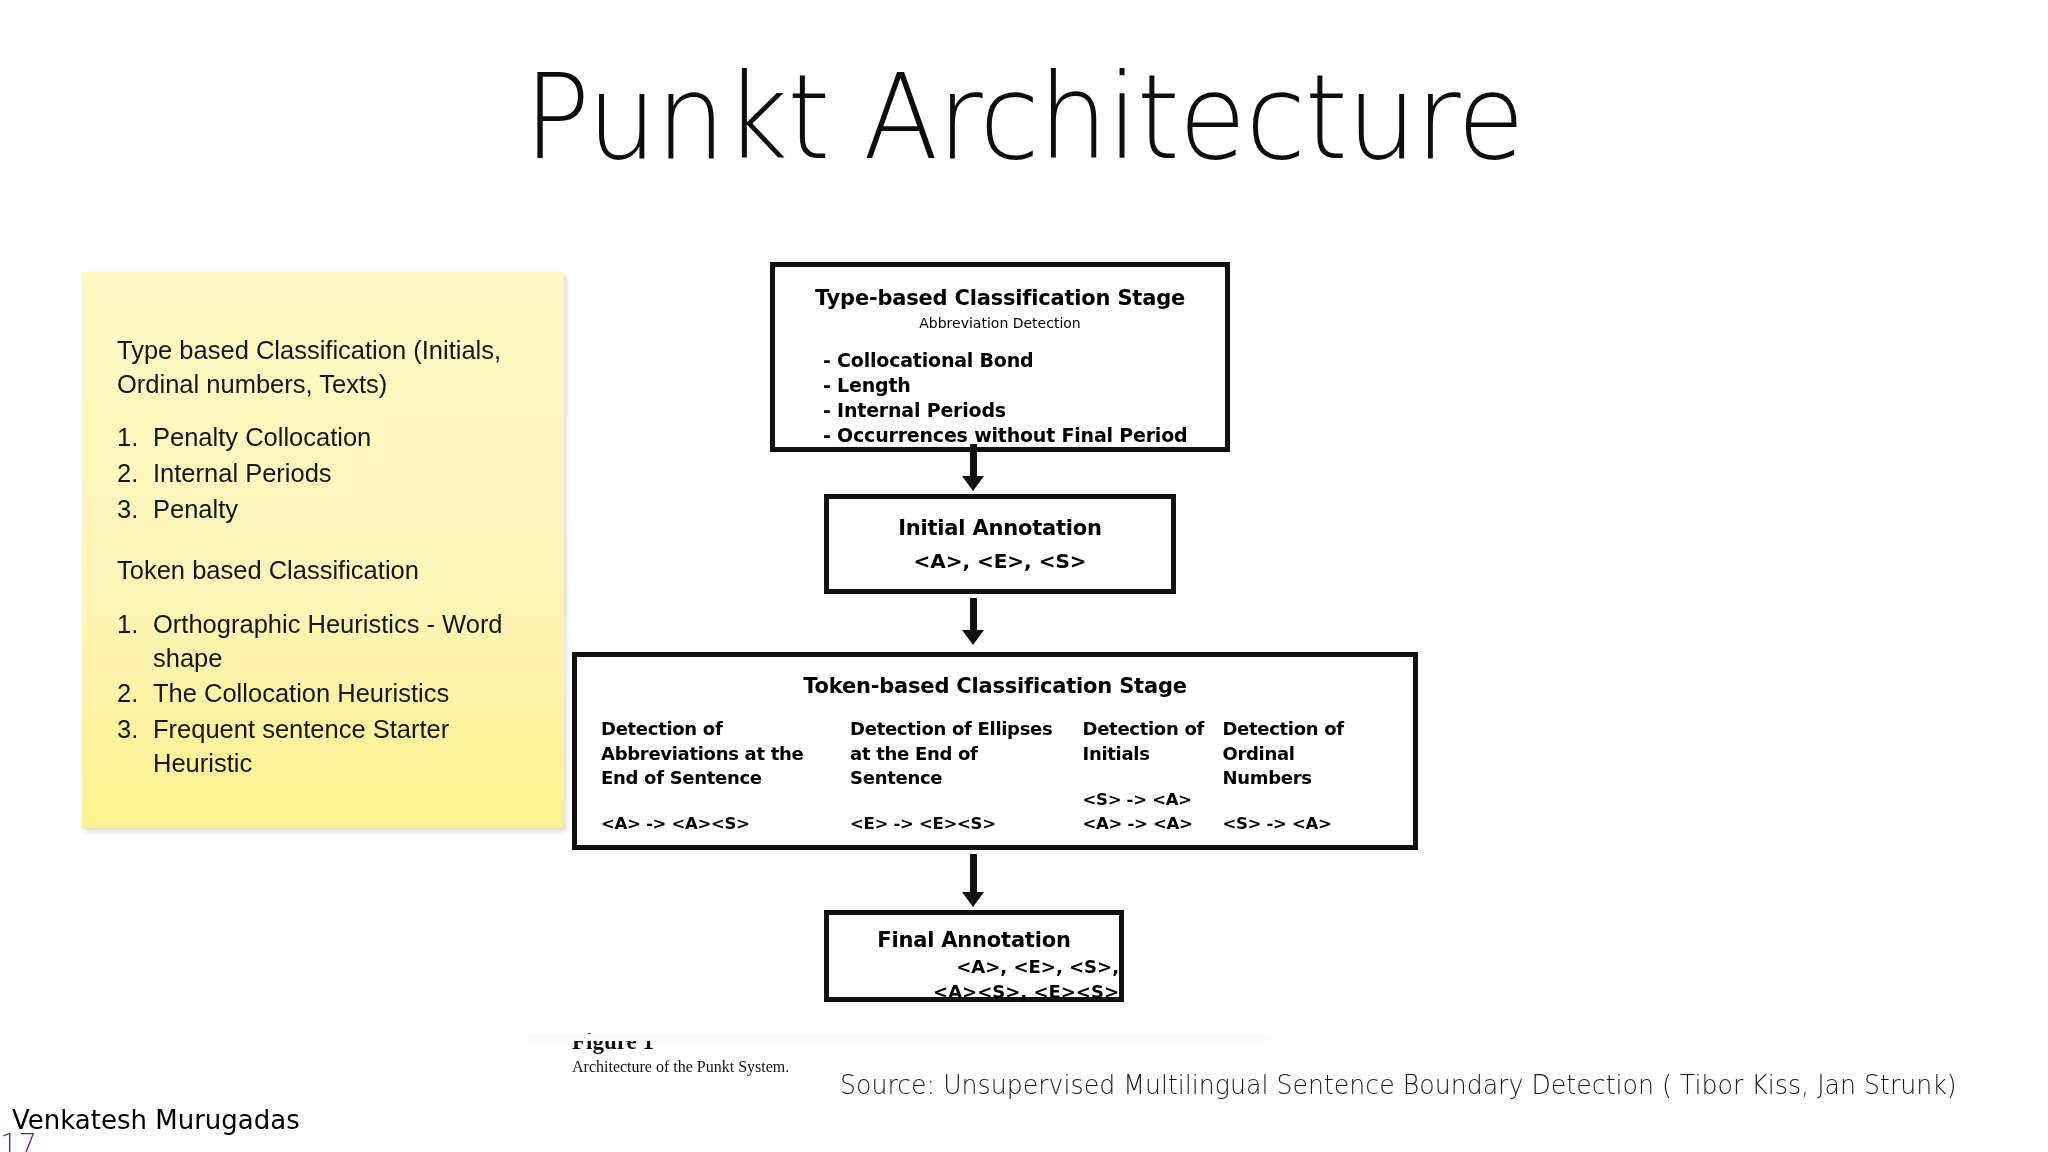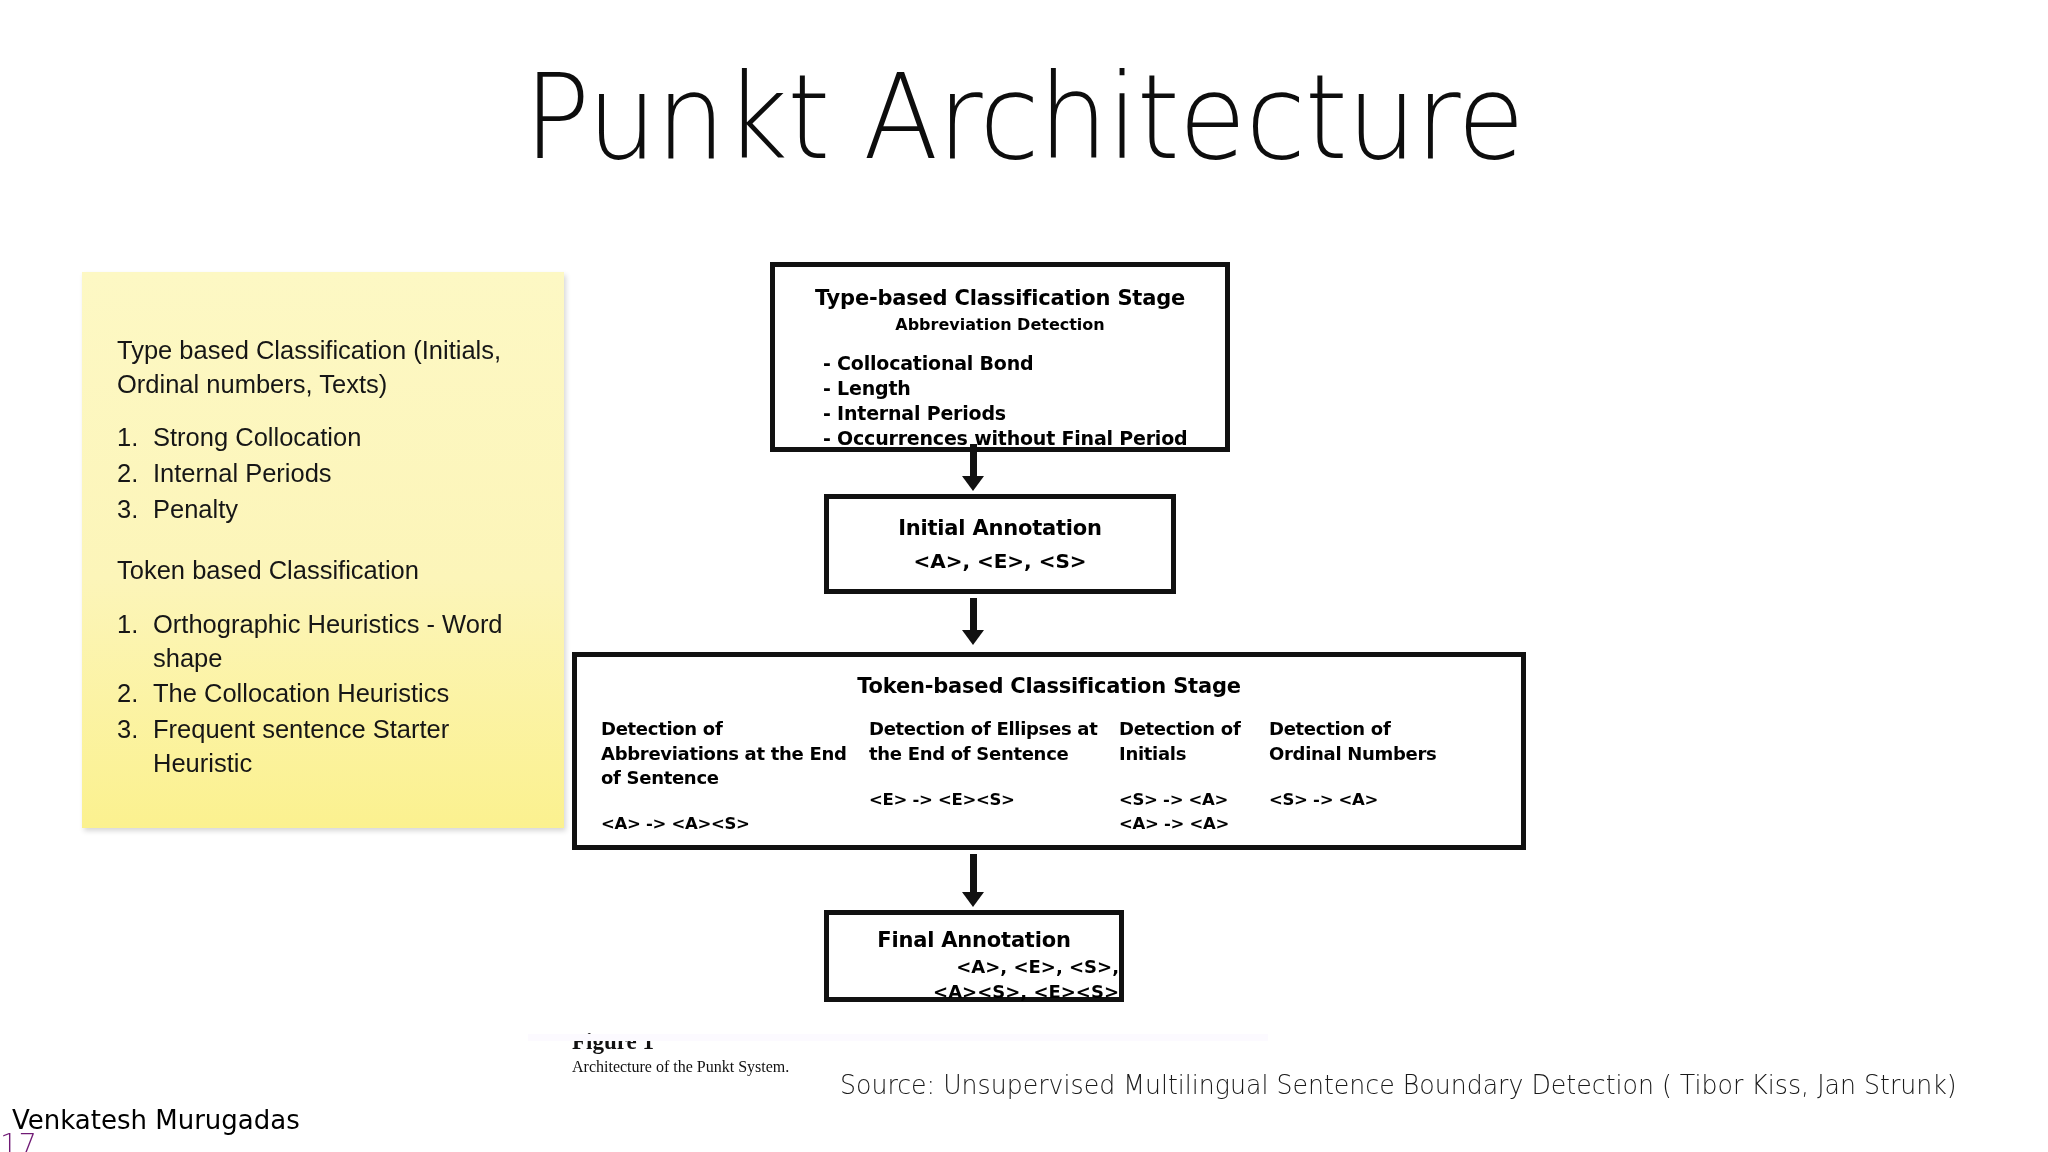--- a/index.html
+++ b/index.html
@@ -94,22 +94,22 @@
   }
   .dbox-title {
     text-align: center;
     font-weight: bold;
     font-size: 21px;
     letter-spacing: -0.2px;
     line-height: 1.45;
   }
   .dbox-sub {
     text-align: center;
-    font-weight: bold;
-    font-size: 16px;
+    font-weight: normal;
+    font-size: 14px;
     line-height: 1.45;
   }
   .bullets {
     margin: 14px 0 0 0;
     padding: 0 0 0 40px;
     list-style: none;
     font-weight: bold;
     font-size: 19px;
     line-height: 1.32;
     letter-spacing: -0.2px;
@@ -134,21 +134,21 @@
   #box-initial .code {
     text-align: center;
     font-weight: bold;
     font-size: 20px;
     margin-top: 6px;
   }
   
   #box-token {
     left: 0px;
     top: 390px;
-    width: 954px;
+    width: 846px;
     height: 198px;
     padding: 14px 0 0 0;
   }
   #token-cols {
     display: flex;
     margin-top: 16px;
     padding: 0 24px;
   }
   .tcol {
     box-sizing: border-box;
@@ -280,21 +280,21 @@
 <div id="slide-title">Punkt Architecture</div>
 
 <div id="note-card">
   <div id="note-body">
 
     <p class="note-para">Type based Classification (Initials, Ordinal numbers, Texts)</p>
 
     <ul class="note-list">
       <li>
         <span class="num">1.</span>
-        <span class="txt">Strong Collocation</span>
+        <span class="txt">Penalty Collocation</span>
       </li>
       <li>
         <span class="num">2.</span>
         <span class="txt">Internal Periods</span>
       </li>
       <li>
         <span class="num">3.</span>
         <span class="txt">Penalty</span>
       </li>
     </ul>

